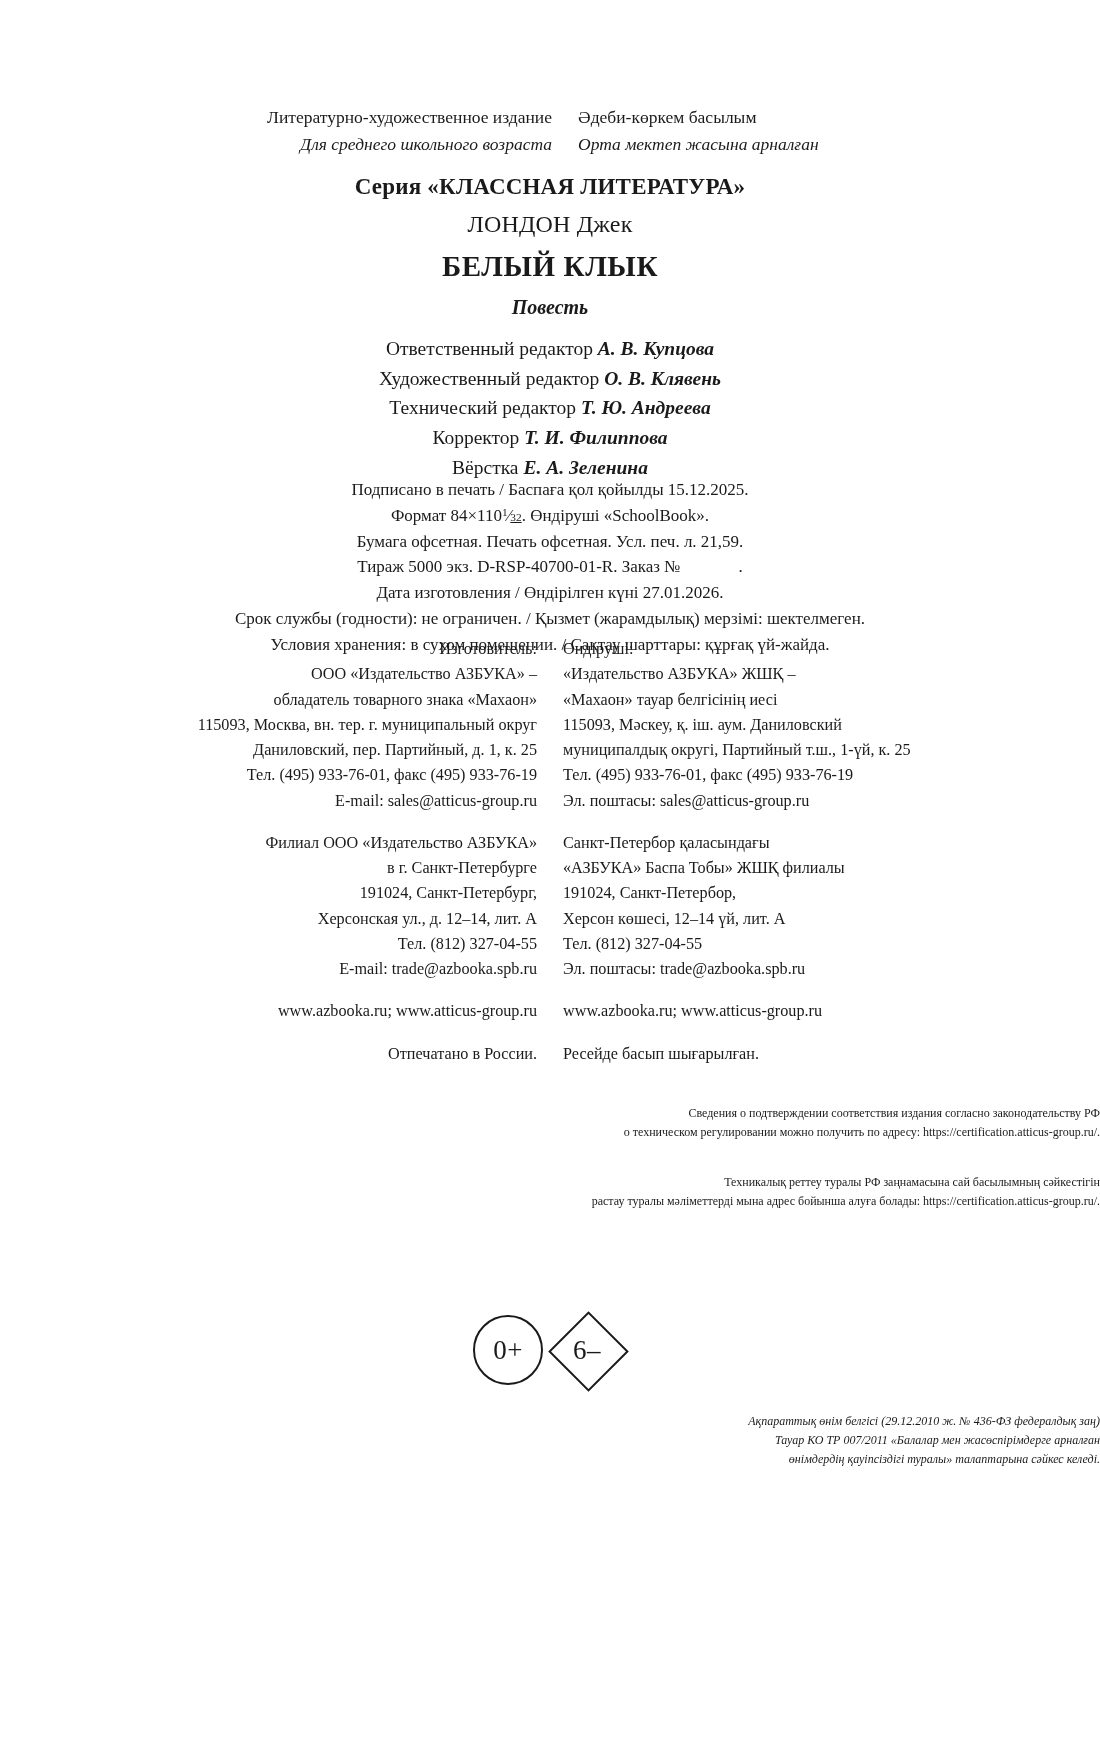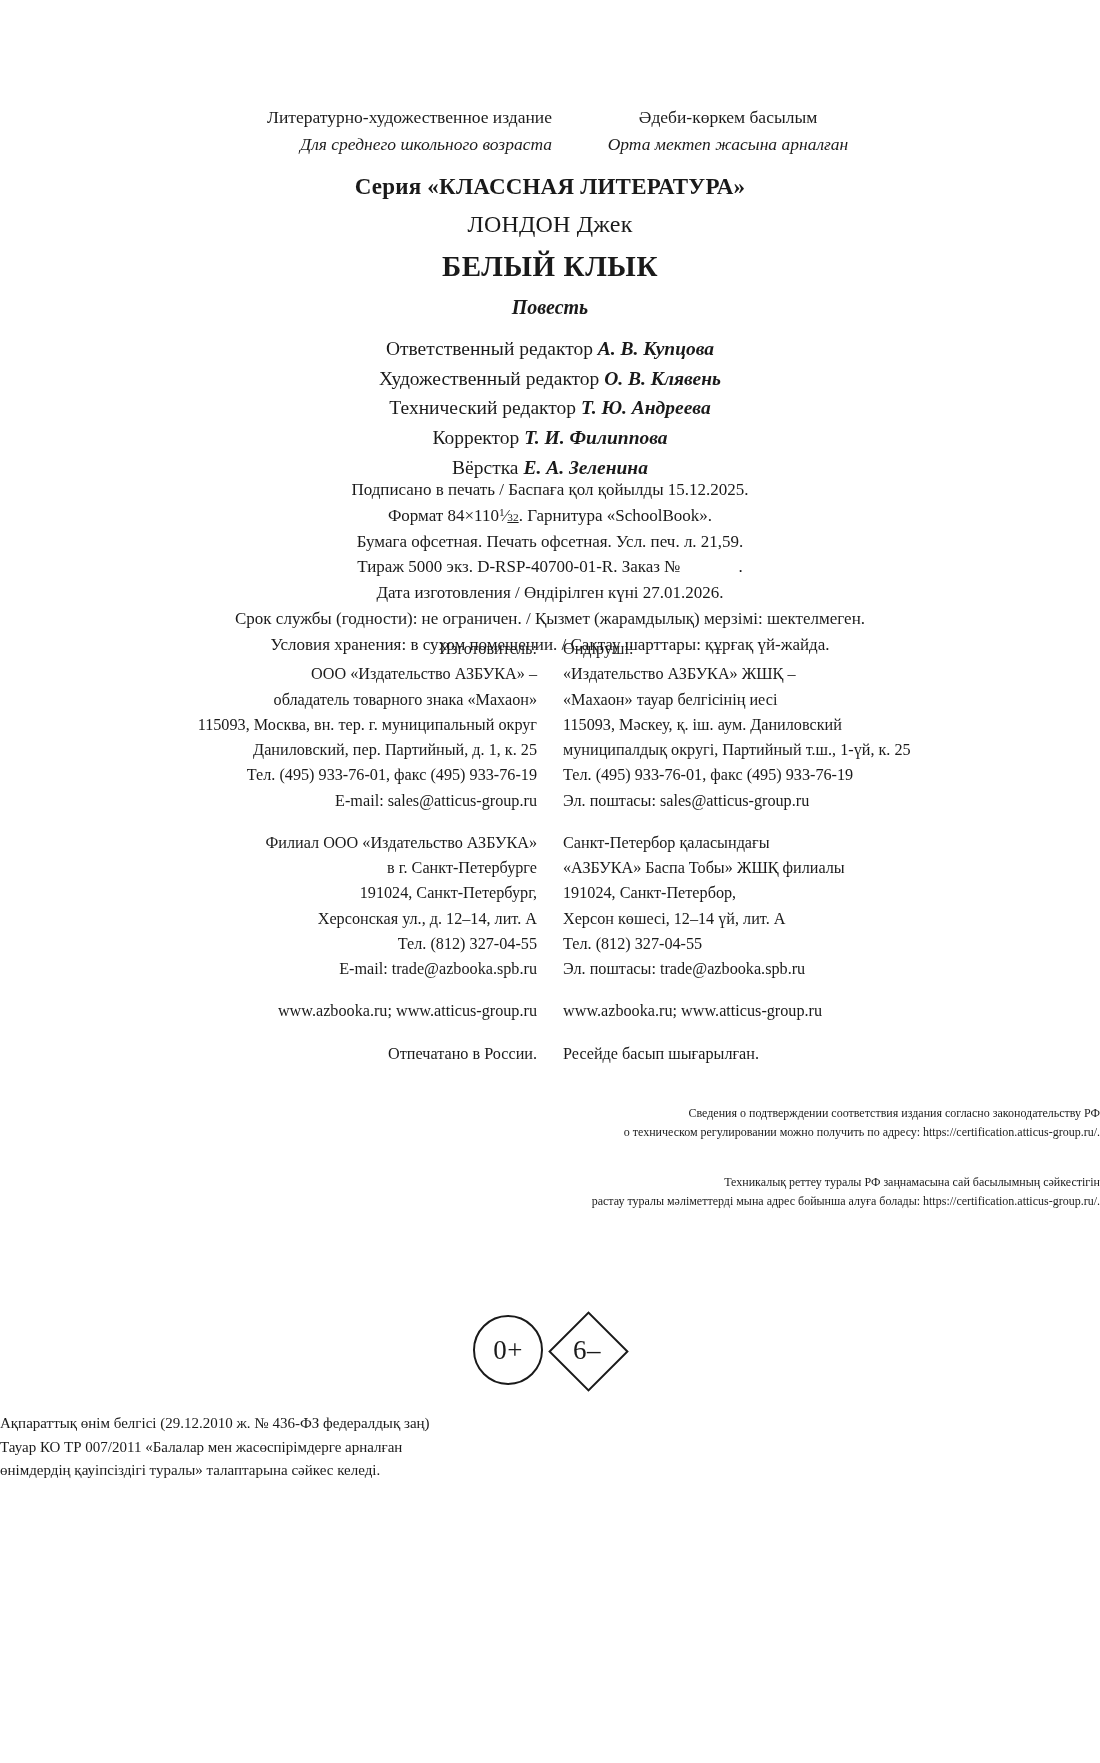--- a/index.html
+++ b/index.html
@@ -30,21 +30,21 @@
     top: 104px;
     left: 0;
     width: 1100px;
     display: flex;
     justify-content: center;
     gap: 26px;
     font-size: 17.5px;
     line-height: 1.55;
   }
   .hdr-col-l { width: 330px; text-align: right; }
-  .hdr-col-r { width: 300px; text-align: center; }
+  .hdr-col-r { width: 300px; text-align: left; }
 
   
   .titleblock {
     position: absolute;
     top: 170px;
     left: 0;
     width: 1100px;
     text-align: center;
   }
   .series {
@@ -178,23 +178,24 @@
     font-size: 27px;
     letter-spacing: .5px;
   }
 
   
   .kzfoot {
     position: absolute;
     top: 1412px;
     left: 0;
     width: 1100px;
-    text-align: left;
-    font-size: 15px;
+    text-align: right;
+    font-size: 12px;
     line-height: 1.58;
+    font-style: italic;
   }
 </style>
 </head>
 <body>
 
 <div class="page">
 
   <div class="hdr">
     <div class="hdr-col-l">
       <div>Литературно-художественное издание</div>
@@ -235,21 +236,21 @@
       <span class="nm">Е. А. Зеленина</span>
     </div>
   </div>
 
   <div class="imprint">
     <div>
       <span>Подписано в печать / Баспаға қол қойылды</span>
       <span>15.12.2025.</span>
     </div>
     <div>
-      <span>Формат 84×110</span><span class="frac"><sup>1</sup><span class="sl">⁄</span><sub>32</sub></span><span>. Гарнитура «SchoolBook».</span>
+      <span>Формат 84×110</span><span class="frac"><sup>1</sup><span class="sl">⁄</span><sub>32</sub></span><span>. Өндіруші «SchoolBook».</span>
     </div>
     <div>Бумага офсетная. Печать офсетная. Усл. печ. л. 21,59.</div>
     <div>
       <span>Тираж 5000 экз. D-RSP-40700-01-R. Заказ №</span><span class="gapnum"></span><span>.</span>
     </div>
     <div>Дата изготовления / Өндірілген күні 27.01.2026.</div>
     <div>Срок службы (годности): не ограничен. / Қызмет (жарамдылық) мерзімі: шектелмеген.</div>
     <div>Условия хранения: в сухом помещении. / Сақтау шарттары: құрғақ үй-жайда.</div>
   </div>
 

